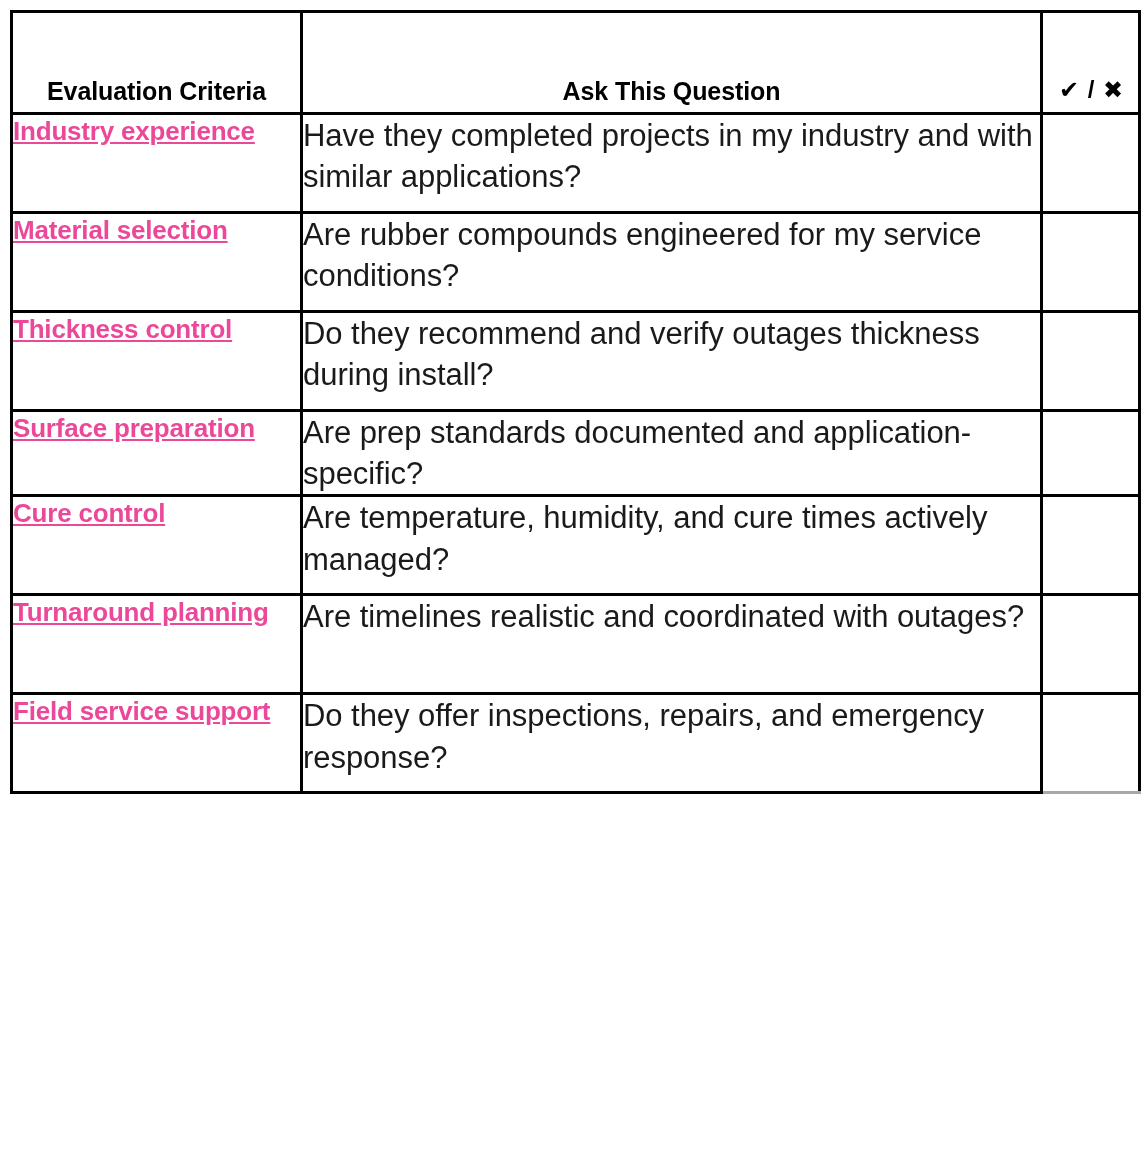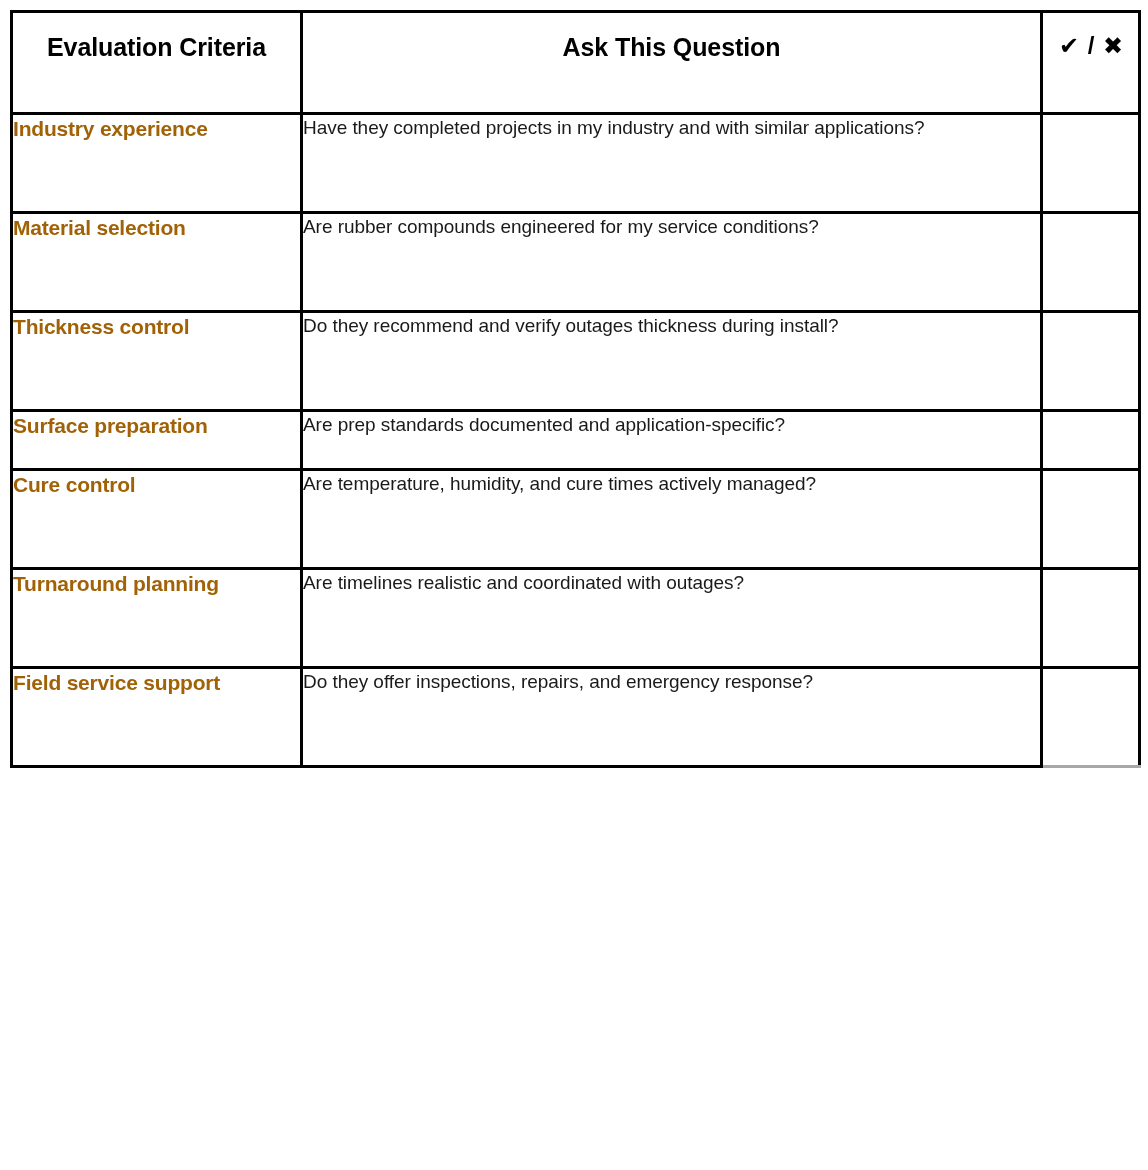--- a/index.html
+++ b/index.html
@@ -57,47 +57,49 @@
     height: 99px;
     vertical-align: top;
   }
   .th-inner {
     padding: 18px 14px 0 14px;
     font-size: 25px;
     font-weight: bold;
     color: #000000;
     line-height: 1.28;
     letter-spacing: -0.1px;
+    margin-top: 44px;
   }
   .th-inner.mark-col {
     padding-left: 10px;
     padding-right: 8px;
     font-size: 24px;
     white-space: nowrap;
   }
   .mark-glyphs {
     display: inline-block;
     letter-spacing: 1px;
   }
 
   
   tr.data-row td {
     vertical-align: top;
   }
   .cell-criteria {
     padding: 15px 14px 14px 14px;
-    font-size: 21px;
+    font-size: 26px;
     font-weight: bold;
-    color: #a16207;
+    color: #ec4899;
     line-height: 1.30;
     letter-spacing: -0.2px;
+    text-decoration: underline;
   }
   .cell-question {
     padding: 15px 16px 14px 14px;
-    font-size: 19px;
+    font-size: 31px;
     font-weight: normal;
     color: #1a1a1a;
     line-height: 1.33;
     letter-spacing: -0.05px;
   }
   .cell-mark {
     padding: 15px 10px 14px 10px;
     font-size: 25px;
     color: #000000;
     min-height: 30px;

